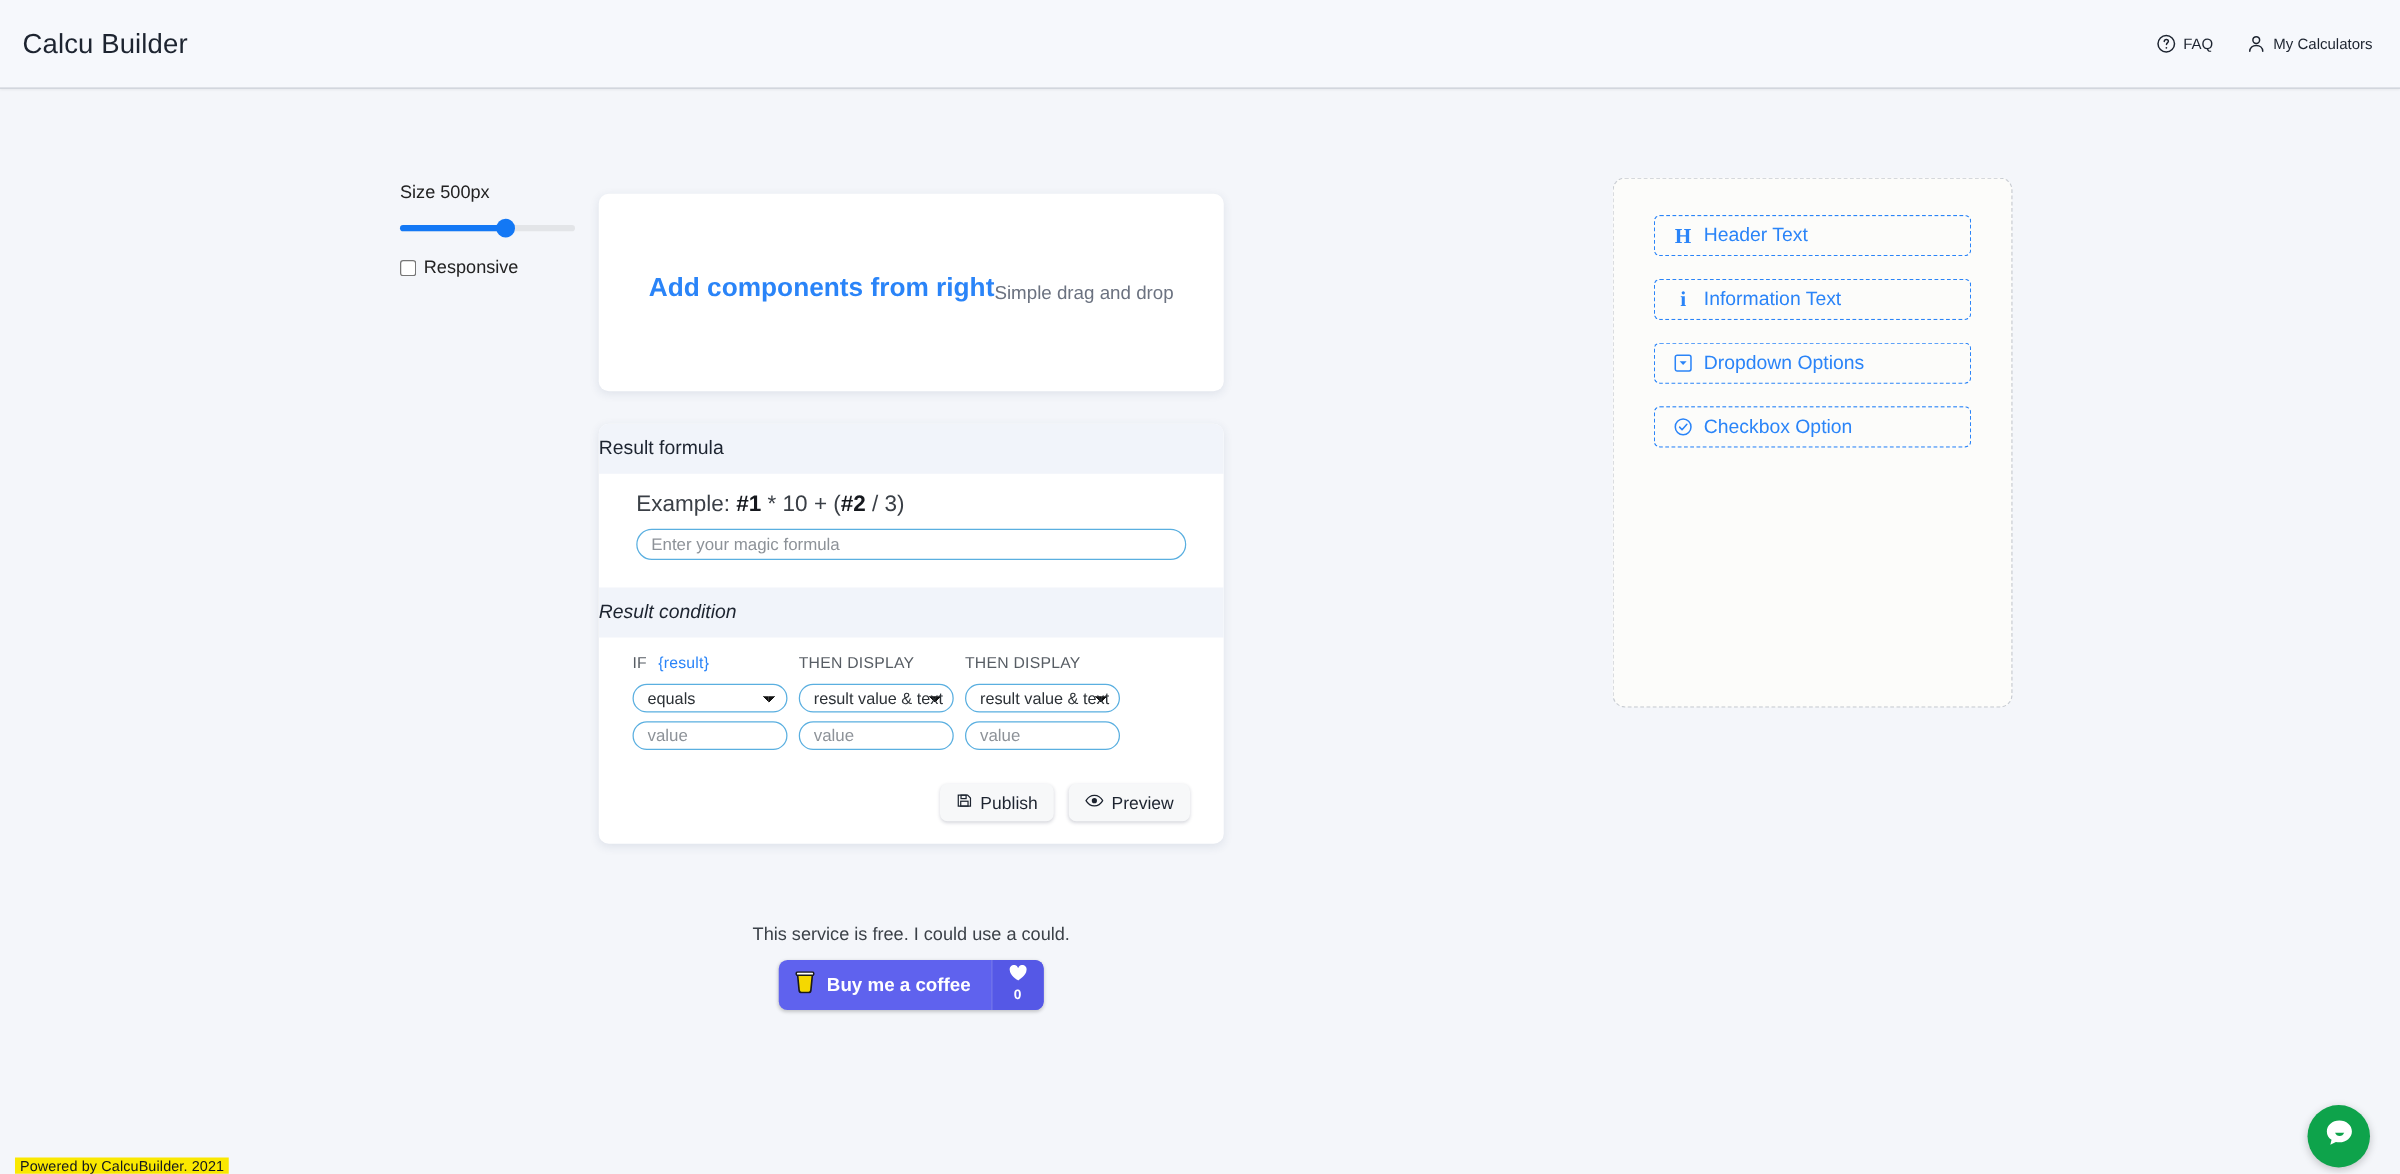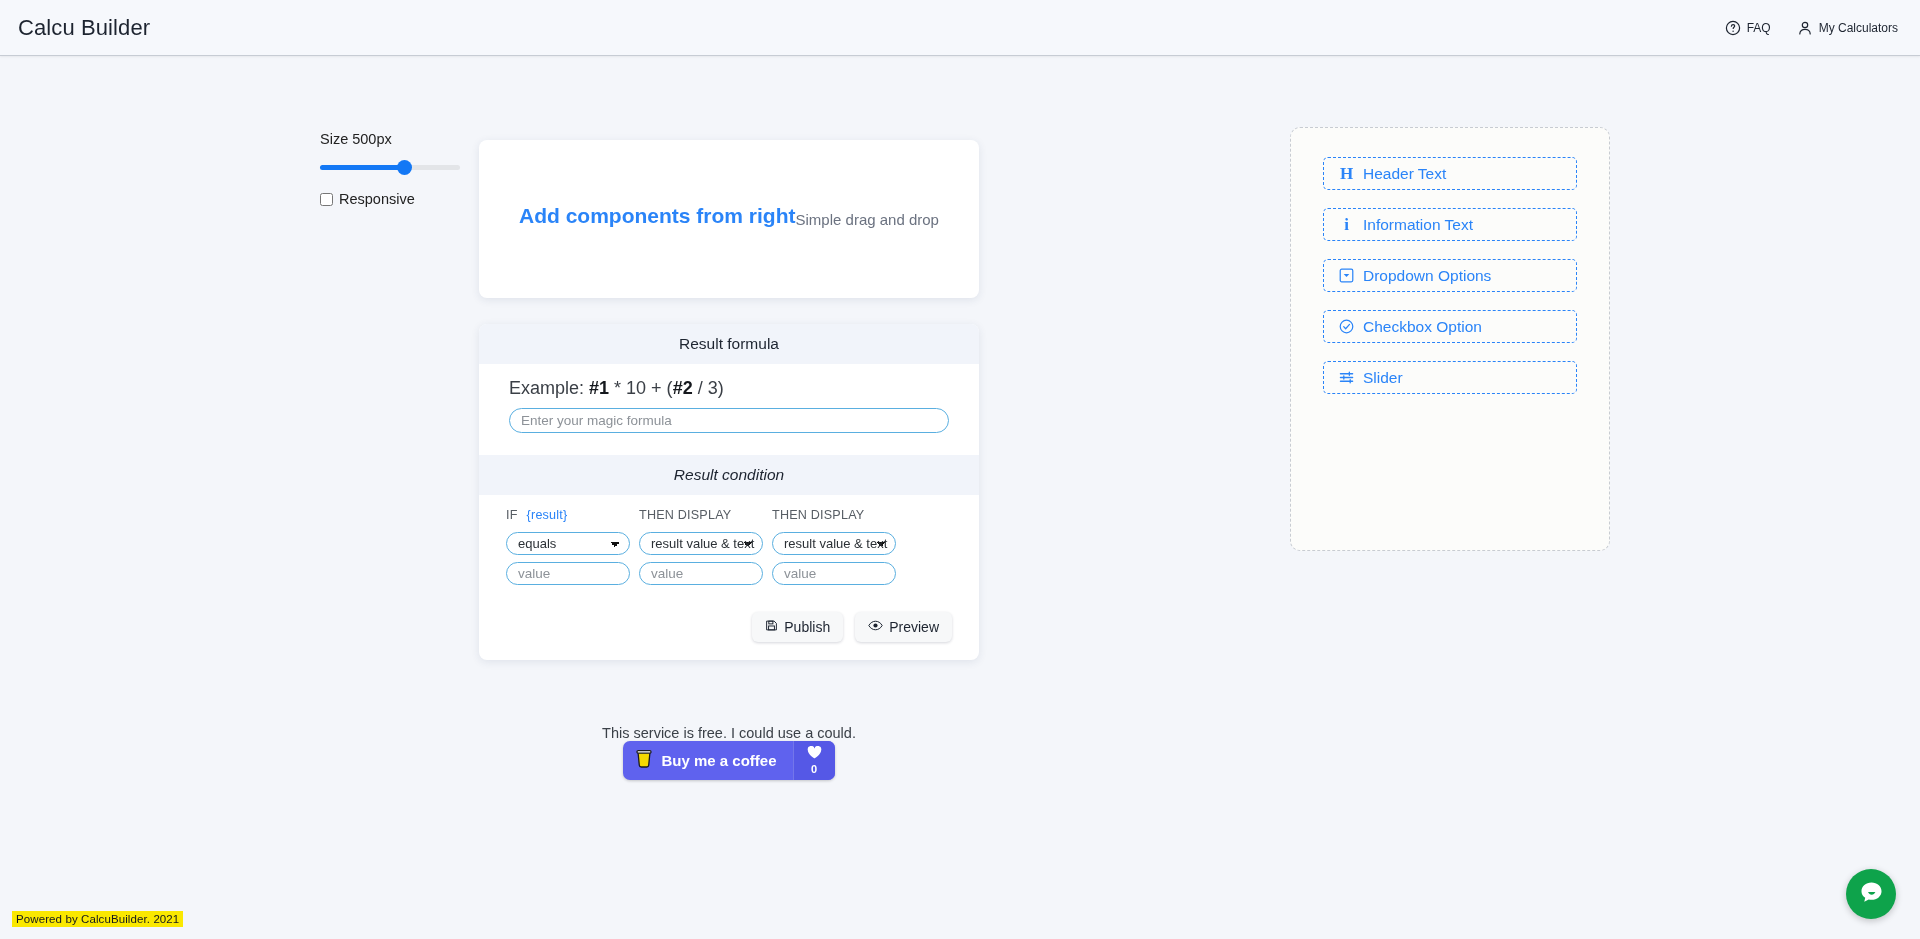--- a/index.html
+++ b/index.html
@@ -8,21 +8,21 @@
     width:1920px; height:939px;
     background:#f4f6fa;
     font-family:"Liberation Sans", sans-serif;
     color:#212529;
     overflow:hidden;
     position:relative;
   }
 
   
   #navbar {
-    height:56px;
+    height:71px;
     background:#f6f8fc;
     border-bottom:1px solid #c7ccd4;
     box-shadow:0 1px 2px rgba(0,0,0,.06);
     display:flex;
     align-items:center;
     justify-content:space-between;
     padding:0 22px 0 18px;
   }
   #brand { font-size:22px; color:#1d2430; letter-spacing:.1px; }
   .nav-right { display:flex; align-items:center; gap:26px; }
@@ -70,21 +70,20 @@
     height:158px;
     display:flex; flex-direction:row; align-items:center; justify-content:center;
     margin-bottom:26px;
   }
   #dropzone .dz-title { color:#2a84f8; font-size:21px; font-weight:bold; margin-bottom:7px; }
   #dropzone .dz-sub { color:#6b7280; font-size:15px; }
 
   #formula-card { padding-bottom:18px; overflow:hidden; }
   .card-head {
     background:#f1f4fa;
-    text-align:center;
     font-size:15.5px;
     color:#1d2430;
     padding:11px 0 11px;
   }
   .card-body { padding:0 30px; }
   .example { font-size:18px; color:#3a3f46; margin:14px 0 9px; }
   .example b { font-weight:bold; color:#15181d; }
 
   .txt-input {
     width:100%; height:25px;
@@ -133,21 +132,21 @@
     font-family:"Liberation Sans", sans-serif;
     font-size:14px; color:#1d2430;
     padding:7px 13px; cursor:pointer;
   }
 
   
   #coffee-wrap { position:absolute; left:479px; top:669px; width:500px; text-align:center; }
   #coffee-text { font-size:14.5px; color:#3b4148; }
   #coffee-btn {
     display:inline-flex; align-items:center;
-    border-radius:7px; overflow:hidden;
+    margin-top:12px; border-radius:7px; overflow:hidden;
     background:#5f62ee; cursor:pointer;
     box-shadow:0 1px 3px rgba(0,0,0,.2);
   }
   #coffee-main {
     display:flex; align-items:center; gap:9px;
     padding:9px 16px 9px 13px;
     color:#fff; font-size:15px; font-weight:bold;
   }
   #coffee-count {
     display:flex; flex-direction:column; align-items:center; justify-content:center;
@@ -349,29 +348,20 @@
       <span class="ci">
         <svg width="15" height="15" viewBox="0 0 16 16" fill="none" stroke="#2a84f8" stroke-width="1.3">
           <circle cx="8" cy="8" r="6.7"></circle>
           <path d="M5 8.2l2.1 2.2L11.2 5.8" stroke-linecap="round" stroke-linejoin="round"></path>
         </svg>
       </span>
       <span>Checkbox Option</span>
     </div>
 
 
-    <div class="comp">
-      <span class="ci">
-        <svg width="16" height="15" viewBox="0 0 16 16" fill="none" stroke="#2a84f8" stroke-width="1.4" stroke-linecap="round">
-          <path d="M1 4h13M1 8h13M1 12h13"></path>
-          <path d="M10.5 2.4v3.2M4.6 6.4v3.2M11.4 10.4v3.2"></path>
-        </svg>
-      </span>
-      <span>Slider</span>
-    </div>
   </div>
 
   <div id="powered">Powered by CalcuBuilder. 2021</div>
 
   <div id="chat-btn">
     <span>
       <svg width="27" height="27" viewBox="0 0 28 28">
         <path d="M14 3.6c5.8 0 10.4 4 10.4 9s-4.6 9-10.4 9c-1 0-2-.1-2.9-.3l-4.6 2.3 1-4.1C4.9 17.8 3.6 15.4 3.6 12.6c0-5 4.6-9 10.4-9z" fill="#ffffff"></path>
         <path d="M10.4 13.6c.7 1.7 2.1 2.7 3.8 2.7s3.1-1 3.8-2.7z" fill="#0ea34b"></path>
       </svg>

